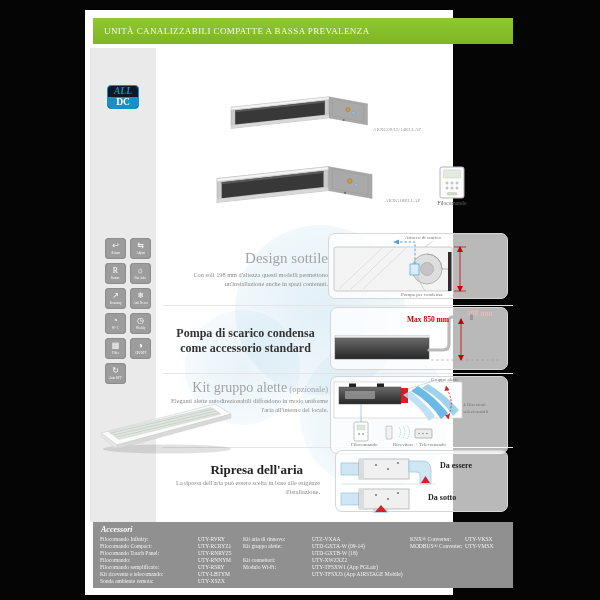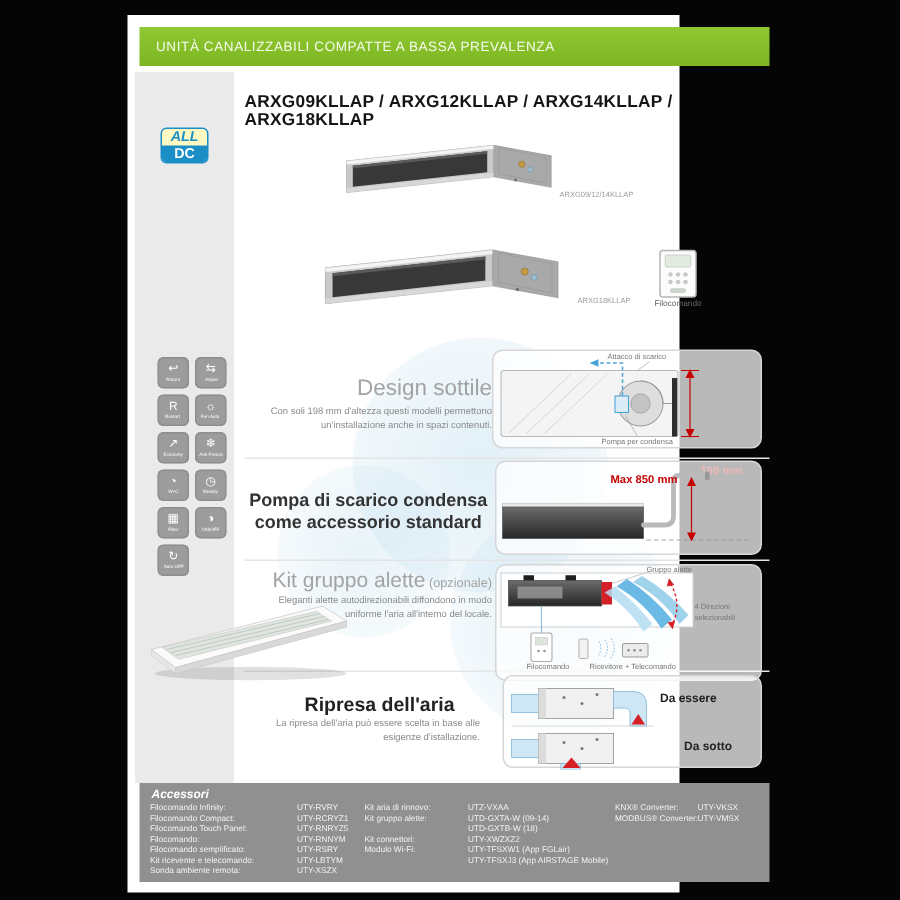--- a/index.html
+++ b/index.html
@@ -1,28 +1,28 @@
 <!DOCTYPE html>
 <html><head>
 <meta charset="utf-8">
 <style>
   html,body{margin:0;padding:0;}
   body{width:600px;height:600px;position:relative;background:#050505;overflow:hidden;
        font-family:"Liberation Sans",sans-serif;}
-  .page{position:absolute;left:85px;top:10px;width:368px;height:585px;background:#fff;}
+  .page{position:absolute;left:85px;top:10px;width:368px;height:585px;background:#fff;font-family:Liberation Serif, serif;}
 
   
   .banner{position:absolute;left:8px;top:8px;width:420px;height:26px;box-sizing:border-box;
           background:linear-gradient(#8ec832,#7db622);color:#f7fbee;font-size:9px;
           letter-spacing:.4px;line-height:26px;padding-left:11px;}
   .model-title{position:absolute;left:78px;top:52px;font-size:11.5px;font-weight:bold;color:#141414;letter-spacing:.2px;}
 
   
   .sidebar{position:absolute;left:5px;top:38px;width:66px;height:474px;background:#eaeaea;}
-  .badge{position:absolute;left:22px;top:75px;width:30px;border:1.5px solid #1b8ec6;border-radius:4px;background:#fef9c3;overflow:hidden;}
+  .badge{position:absolute;left:22px;top:75px;width:30px;border:1.5px solid #1b8ec6;border-radius:4px;background:#0f172a;overflow:hidden;}
   .badge-all{font-style:italic;font-weight:bold;font-size:9.5px;color:#1b8ec6;text-align:center;line-height:11px;}
   .badge-dc{background:#1b8ec6;color:#fff;font-weight:bold;font-size:9.5px;text-align:center;line-height:11px;}
   .icons{position:absolute;left:20px;top:228px;width:47px;display:flex;flex-wrap:wrap;gap:4px;}
   .ficon{width:21px;height:21px;background:#9c9c9c;border-radius:4px;color:#fff;display:flex;
          flex-direction:column;align-items:center;justify-content:center;box-shadow:inset 0 0 0 1px #8d8d8d;}
   .ficon .gly{font-size:8px;line-height:9px;}
   .ficon .lb{font-size:5px;line-height:5px;transform:scale(.62);white-space:nowrap;margin-top:1px;}
 
   
   .unit1{position:absolute;left:135px;top:75px;}
@@ -83,21 +83,20 @@
 <div class="page">
 
   <div class="banner">UNITÀ CANALIZZABILI COMPATTE A BASSA PREVALENZA</div>
 
   <div class="sidebar"></div>
   <div class="badge">
     <div class="badge-all">ALL</div>
     <div class="badge-dc">DC</div>
   </div>
 
-  <div class="model-title">ARXG09KLLAP / ARXG12KLLAP / ARXG14KLLAP / ARXG18KLLAP</div>
 
   <svg class="unit1" width="155" height="56" viewBox="0 0 220 80">
     <polygon points="15,32 155,17 210,27 70,42" fill="#e6e6e6" stroke="#b0b0b0" stroke-width="0.5"></polygon>
     <polygon points="155,17 210,27 210,57 155,47" fill="#a9a9a9" stroke="#8f8f8f" stroke-width="0.5"></polygon>
     <polygon points="15,32 155,17 155,47 15,62" fill="#c9c9c9" stroke="#9a9a9a" stroke-width="0.5"></polygon>
     <polygon points="21,36.5 149,22.5 149,42.5 21,56.5" fill="#383838"></polygon>
     <polygon points="21,36.5 149,22.5 149,25 21,39" fill="#5a5a5a"></polygon>
     <polygon points="15,32 155,17 155,20.5 15,35.5" fill="#f4f4f4" stroke="#c8c8c8" stroke-width="0.3"></polygon>
     <polygon points="15,58 155,43 155,47 15,62" fill="#d8d8d8"></polygon>
     <polygon points="160,19.5 205,28.5 205,53 160,44" fill="none" stroke="#8f8f8f" stroke-width="0.4"></polygon>
@@ -301,21 +300,21 @@
       <rect x="5" y="42" width="18" height="12" fill="#cfe6f4" stroke="#8cbcd9" stroke-width="0.6"></rect>
       <rect x="23" y="38" width="50" height="20" fill="#f0f0f0" stroke="#9a9a9a" stroke-width="0.6"></rect>
       <rect x="23" y="38" width="5" height="20" fill="#dcdcdc"></rect>
       <circle cx="40" cy="44" r="1" fill="#777"></circle>
         <circle cx="52" cy="48" r="1" fill="#777"></circle>
         <circle cx="62" cy="42" r="1" fill="#777"></circle>
       <rect x="38" y="58" width="13" height="4" fill="#cfe6f4" stroke="#8cbcd9" stroke-width="0.6"></rect>
       <polygon points="39,61 51,61 45,54" fill="#d42027"></polygon>
     </svg>
     <span class="popt" style="left:104px;top:10px;">Da essere</span>
-    <span class="popt" style="left:120px;top:42px;text-align:center;">Da sotto</span>
+    <span class="popt" style="left:92px;top:42px;text-align:center;">Da sotto</span>
   </div>
 
   <div class="footer">
     <div class="facc">Accessori</div>
     <div class="fcol fcol1">
       <div class="frow">
           <span class="fl">Filocomando Infinity:</span>
           <span class="fv">UTY-RVRY</span>
         </div>
       <div class="frow">

